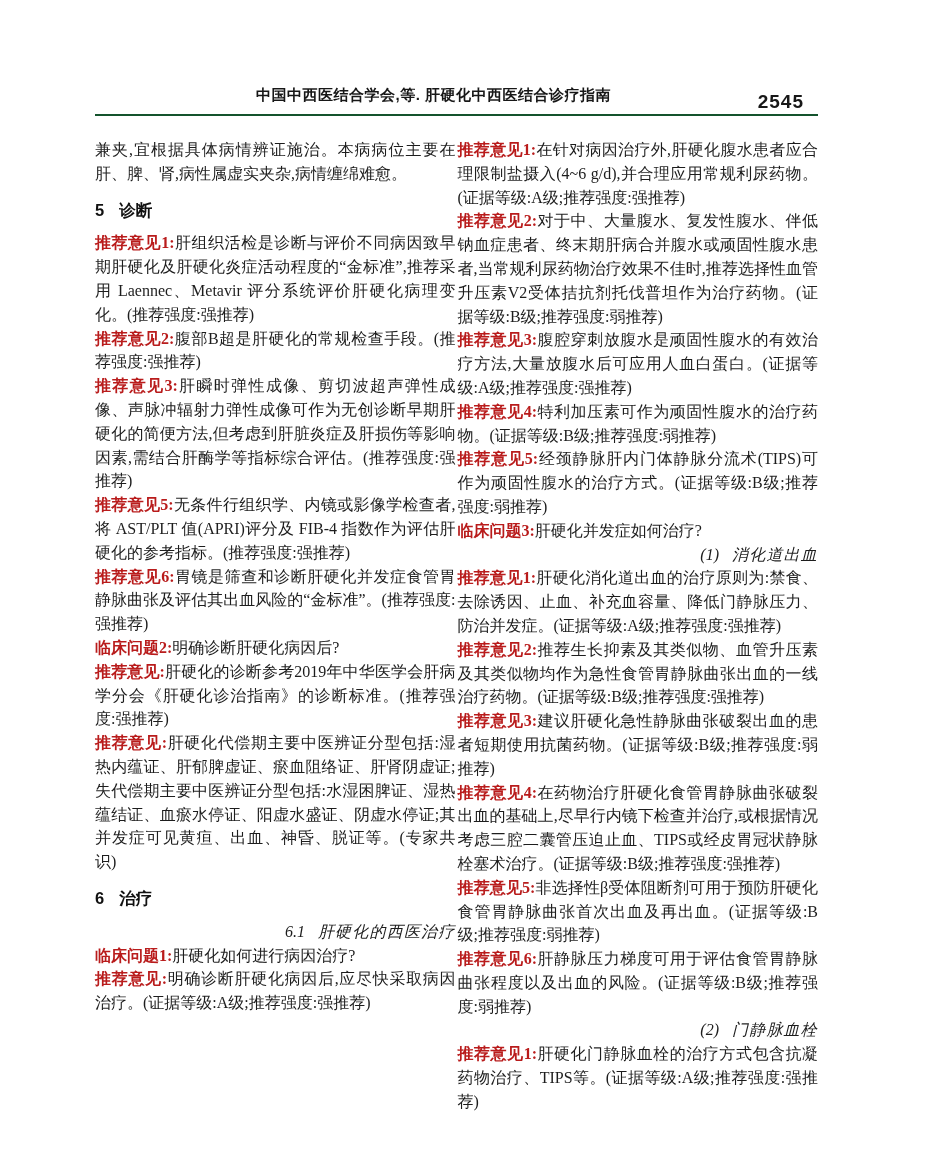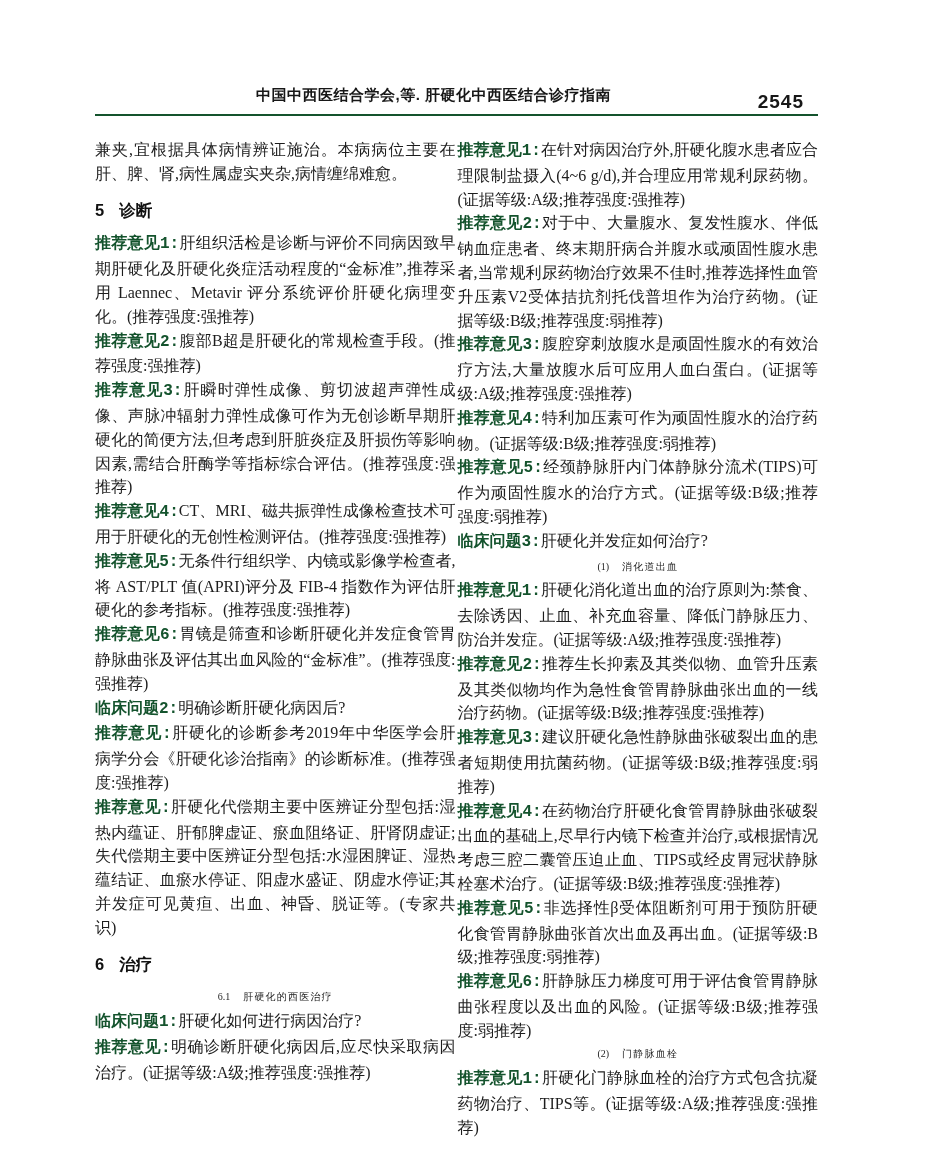--- a/index.html
+++ b/index.html
@@ -27,33 +27,33 @@
     font-weight:600; font-size:19px; letter-spacing:1px; color:#171717;
     line-height:1;
   }
 
   
   .columns { display:flex; gap:2px; padding-top:22px; }
   .col { flex:1; min-width:0; font-size:16px; line-height:23.8px; text-align:justify; }
   .col p, .col h2, .col h3 { margin:0; }
 
   .qa .label {
-    font-family:Liberation Mono, monospace;
-    font-weight:700; color:#14532d;
+    font-family:Liberation Serif, serif;
+    font-weight:700; color:#b91c1c;
   }
   .sec {
     font-family:"Liberation Sans","DejaVu Sans",sans-serif;
     font-weight:700; font-size:16.5px; color:#111;
     margin:13px 0 9px 0 !important;
     text-align:left;
   }
   .sec .hnum { margin-right:15px; }
   .sub {
-    font-weight:400; font-size:10px;
-    letter-spacing:1.2px; text-align:center; color:#1d1d1d;
+    font-weight:400; font-style:italic; font-size:16px;
+    letter-spacing:1.2px; text-align:right; color:#1d1d1d;
   }
   .sub .hnum { margin-right:13px; letter-spacing:0; }
 </style>
 </head>
 <body>
 
 <div class="page">
   <div class="content">
 
     <div class="running-head">
@@ -62,21 +62,20 @@
     </div>
 
     <div class="columns">
 
       <div class="col">
         <p class="body-p">兼夹,宜根据具体病情辨证施治。本病病位主要在肝、脾、肾,病性属虚实夹杂,病情缠绵难愈。</p>
         <h2 class="sec"><span class="hnum">5</span><span>诊断</span></h2>
         <p class="qa"><span class="label">推荐意见1:</span><span>肝组织活检是诊断与评价不同病因致早期肝硬化及肝硬化炎症活动程度的“金标准”,推荐采用 Laennec、Metavir 评分系统评价肝硬化病理变化。(推荐强度:强推荐)</span></p>
         <p class="qa"><span class="label">推荐意见2:</span><span>腹部B超是肝硬化的常规检查手段。(推荐强度:强推荐)</span></p>
         <p class="qa"><span class="label">推荐意见3:</span><span>肝瞬时弹性成像、剪切波超声弹性成像、声脉冲辐射力弹性成像可作为无创诊断早期肝硬化的简便方法,但考虑到肝脏炎症及肝损伤等影响因素,需结合肝酶学等指标综合评估。(推荐强度:强推荐)</span></p>
-        <p class="qa"><span class="label">推荐意见4:</span><span>CT、MRI、磁共振弹性成像检查技术可用于肝硬化的无创性检测评估。(推荐强度:强推荐)</span></p>
         <p class="qa"><span class="label">推荐意见5:</span><span>无条件行组织学、内镜或影像学检查者,将 AST/PLT 值(APRI)评分及 FIB-4 指数作为评估肝硬化的参考指标。(推荐强度:强推荐)</span></p>
         <p class="qa"><span class="label">推荐意见6:</span><span>胃镜是筛查和诊断肝硬化并发症食管胃静脉曲张及评估其出血风险的“金标准”。(推荐强度:强推荐)</span></p>
         <p class="qa"><span class="label">临床问题2:</span><span>明确诊断肝硬化病因后?</span></p>
         <p class="qa"><span class="label">推荐意见:</span><span>肝硬化的诊断参考2019年中华医学会肝病学分会《肝硬化诊治指南》的诊断标准。(推荐强度:强推荐)</span></p>
         <p class="qa"><span class="label">推荐意见:</span><span>肝硬化代偿期主要中医辨证分型包括:湿热内蕴证、肝郁脾虚证、瘀血阻络证、肝肾阴虚证;失代偿期主要中医辨证分型包括:水湿困脾证、湿热蕴结证、血瘀水停证、阳虚水盛证、阴虚水停证;其并发症可见黄疸、出血、神昏、脱证等。(专家共识)</span></p>
         <h2 class="sec"><span class="hnum">6</span><span>治疗</span></h2>
         <h3 class="sub"><span class="hnum">6.1</span><span>肝硬化的西医治疗</span></h3>
         <p class="qa"><span class="label">临床问题1:</span><span>肝硬化如何进行病因治疗?</span></p>
         <p class="qa"><span class="label">推荐意见:</span><span>明确诊断肝硬化病因后,应尽快采取病因治疗。(证据等级:A级;推荐强度:强推荐)</span></p>
       </div>

